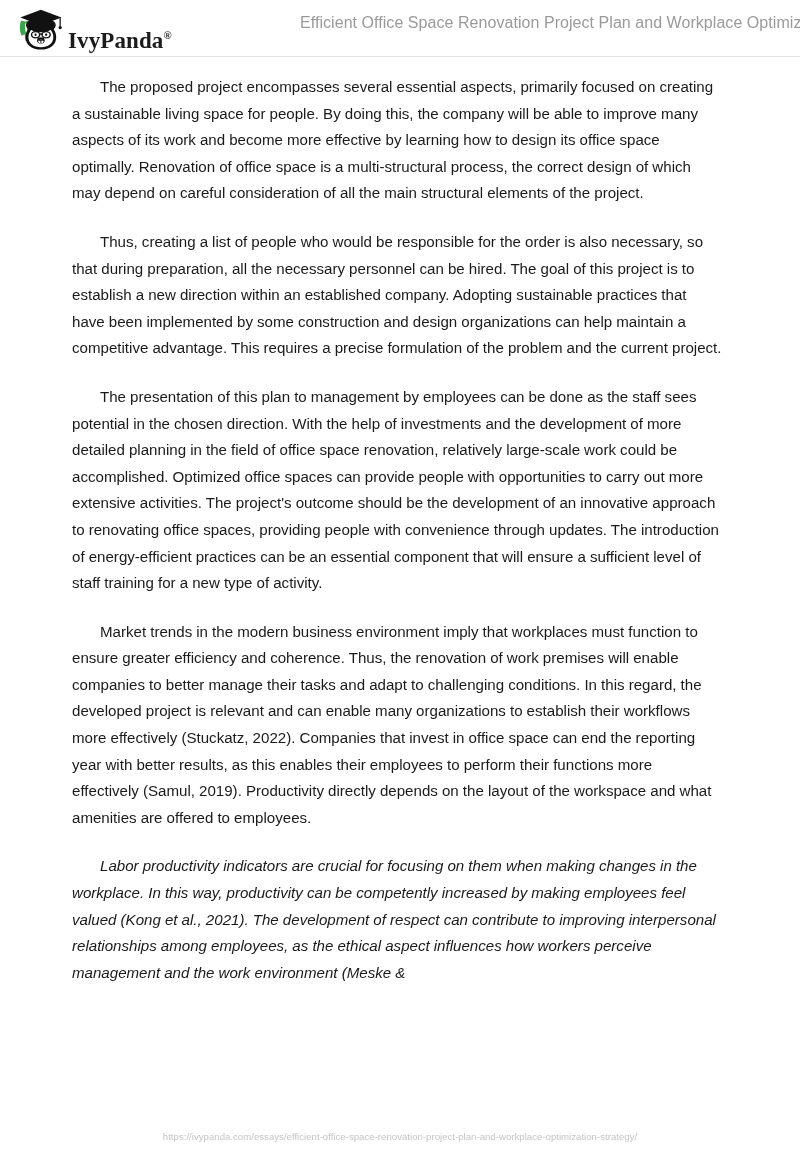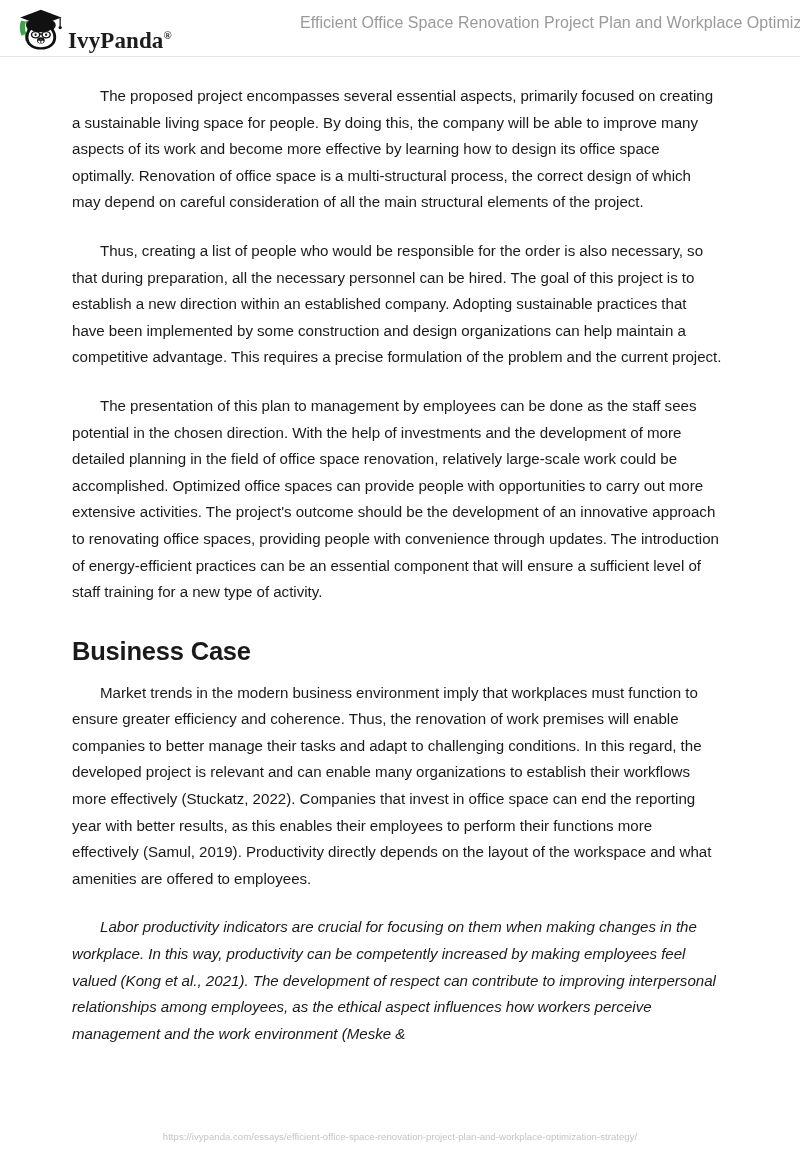--- a/index.html
+++ b/index.html
@@ -68,21 +68,21 @@
   }
 
   
   .article {
     position: absolute;
     top: 70px;
     left: 72px;
     width: 650px;
   }
   .para {
-    margin: 13px 0 22px 0;
+    margin: 4px 0 22px 0;
     font-size: 15.1px;
     line-height: 26.6px;
     color: #1a1a1a;
     text-indent: 28px;
     text-align: left;
     word-spacing: -0.1px;
   }
   .section-heading {
     margin: 0 0 14px 0;
     padding-top: 8px;
@@ -171,21 +171,20 @@
 
   <div class="header-title">Efficient Office Space Renovation Project Plan and Workplace Optimization Strategy</div>
 </div>
 
 <div class="article">
 
   <p class="para">The proposed project encompasses several essential aspects, primarily focused on creating a sustainable living space for people. By doing this, the company will be able to improve many aspects of its work and become more effective by learning how to design its office space optimally. Renovation of office space is a multi-structural process, the correct design of which may depend on careful consideration of all the main structural elements of the project.</p>
   <p class="para">Thus, creating a list of people who would be responsible for the order is also necessary, so that during preparation, all the necessary personnel can be hired. The goal of this project is to establish a new direction within an established company. Adopting sustainable practices that have been implemented by some construction and design organizations can help maintain a competitive advantage. This requires a precise formulation of the problem and the current project.</p>
   <p class="para">The presentation of this plan to management by employees can be done as the staff sees potential in the chosen direction. With the help of investments and the development of more detailed planning in the field of office space renovation, relatively large-scale work could be accomplished. Optimized office spaces can provide people with opportunities to carry out more extensive activities. The project's outcome should be the development of an innovative approach to renovating office spaces, providing people with convenience through updates. The introduction of energy-efficient practices can be an essential component that will ensure a sufficient level of staff training for a new type of activity.</p>
 
-  <h2 class="section-heading">Business Case</h2>
 
   <p class="para">Market trends in the modern business environment imply that workplaces must function to ensure greater efficiency and coherence. Thus, the renovation of work premises will enable companies to better manage their tasks and adapt to challenging conditions. In this regard, the developed project is relevant and can enable many organizations to establish their workflows more effectively (Stuckatz, 2022). Companies that invest in office space can end the reporting year with better results, as this enables their employees to perform their functions more effectively (Samul, 2019). Productivity directly depends on the layout of the workspace and what amenities are offered to employees.</p>
   <p class="para clipped">Labor productivity indicators are crucial for focusing on them when making changes in the workplace. In this way, productivity can be competently increased by making employees feel valued (Kong et al., 2021). The development of respect can contribute to improving interpersonal relationships among employees, as the ethical aspect influences how workers perceive management and the work environment (Meske &amp;</p>
 </div>
 
 <div class="page-footer">
   <a class="footer-url" href="#">https://ivypanda.com/essays/efficient-office-space-renovation-project-plan-and-workplace-optimization-strategy/</a>
 </div>
 
 </body></html>

